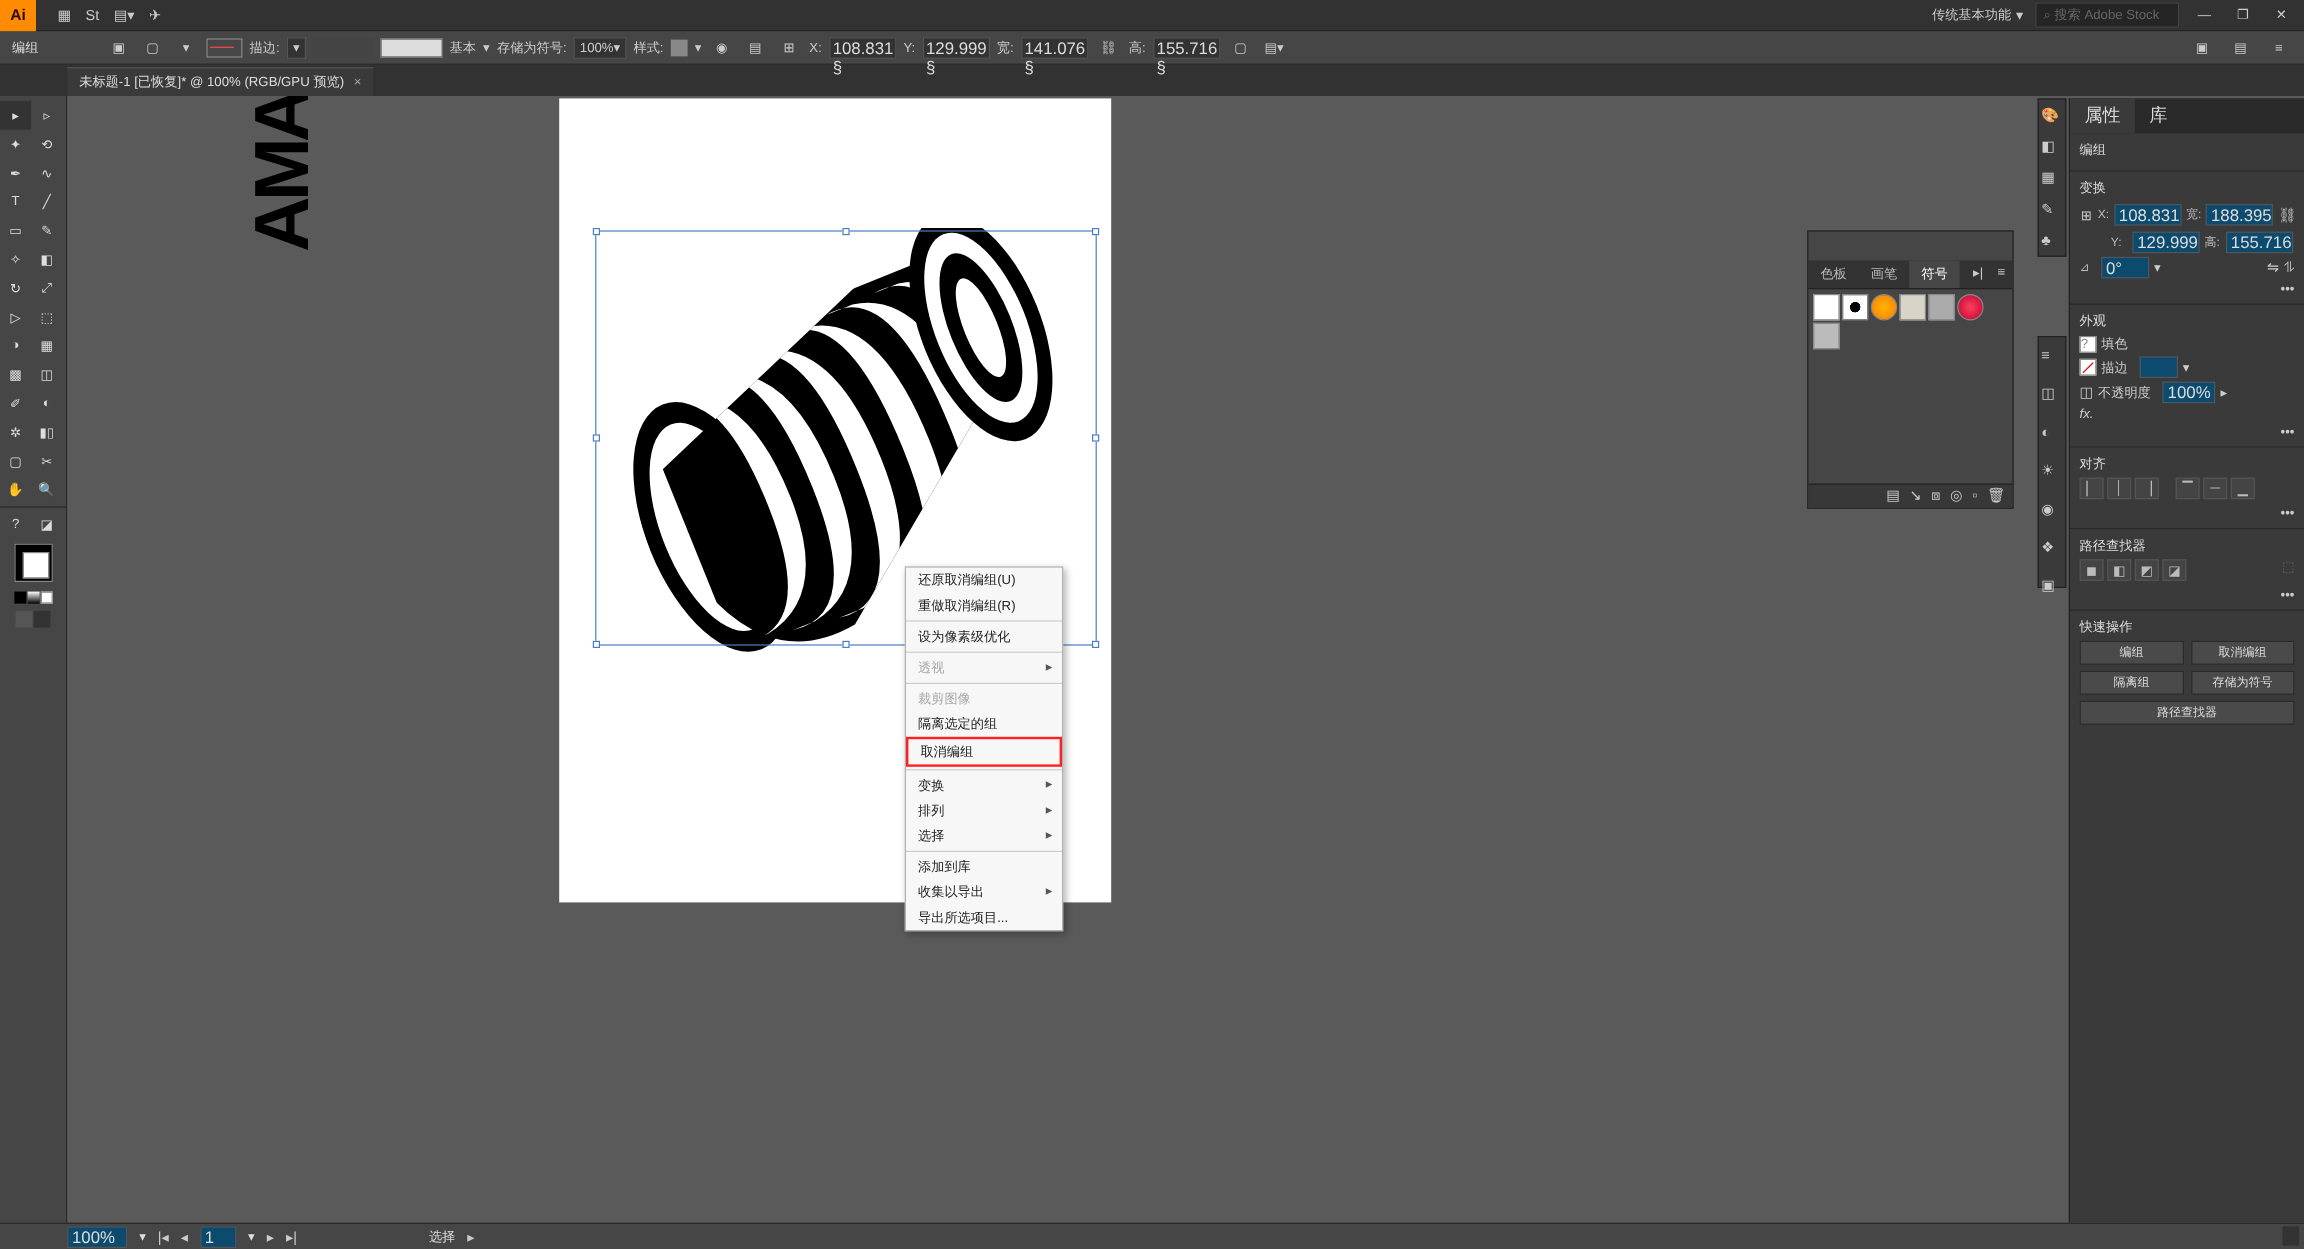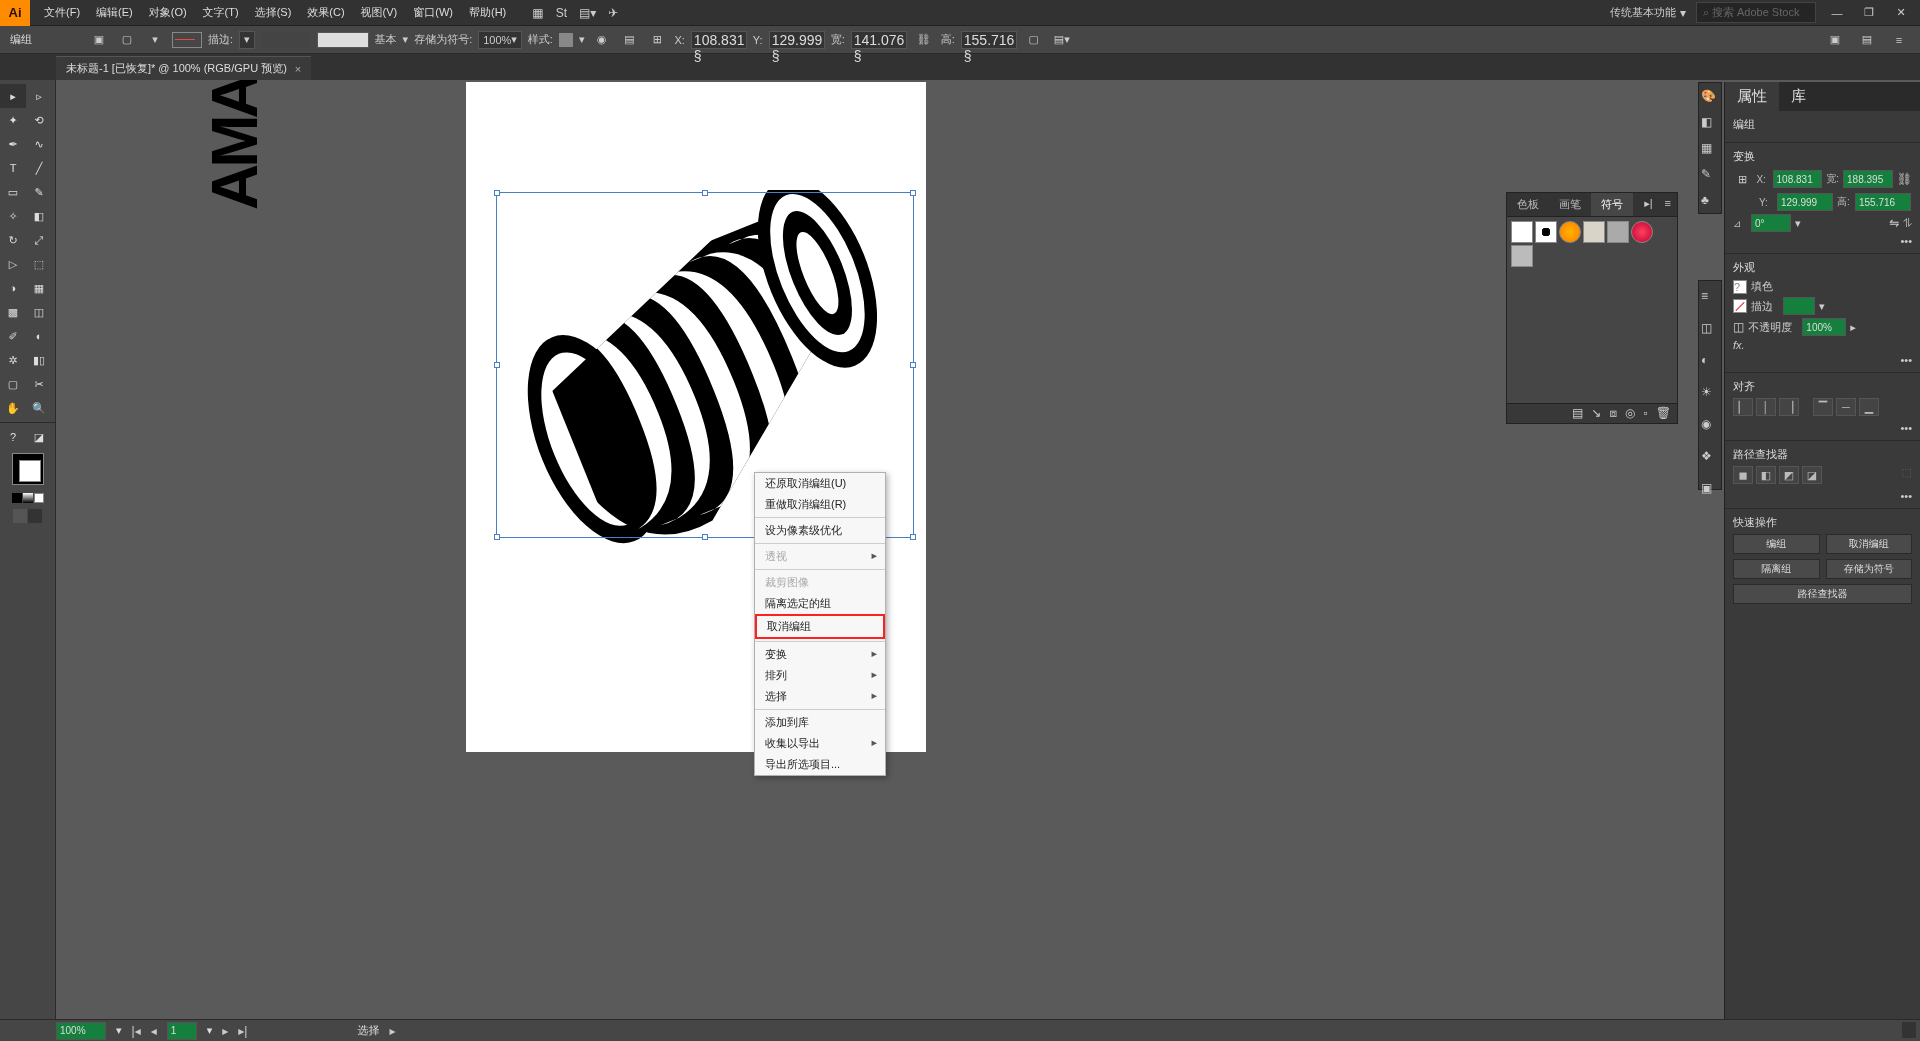--- a/index.html
+++ b/index.html
@@ -55,72 +55,61 @@
 
 .ctx-menu { position: absolute; left: 698px; top: 392px; width: 132px; background: #f7f7f7; border: 1px solid #b0b0b0; box-shadow: 2px 2px 6px rgba(0,0,0,0.3); z-index: 100; }
 .ctx-item { padding: 3px 10px; color: #222; font-size: 11px; position: relative; cursor: pointer; }
 .ctx-item.disabled { color: #aaa; }
 .ctx-item.highlight { border: 2px solid #ff2020; }
 .ctx-sep { height: 1px; background: #ccc; margin: 2px 0; }
 .ctx-arrow { position: absolute; right: 8px; color: #555; }
 
 
 .float-panel { position: absolute; right: 242px; top: 112px; width: 172px; height: 232px; background: #464646; border: 1px solid #222; }
-.fp-tabs { display: flex; background: #333; border-bottom: 1px solid #222; }
+.fp-tabs { display: flex; background: #333; border-bottom: 1px solid #222; margin-top: 24px; }
 .fp-tab { padding: 4px 10px; color: #bbb; font-size: 11px; }
 .fp-tab.active { background: #464646; color: #fff; }
 .fp-body { padding: 4px; display: flex; flex-wrap: wrap; gap: 2px; }
 .sym { width: 22px; height: 22px; background: #ddd; border: 1px solid #888; }
 .fp-footer { position: absolute; bottom: 0; height: 20px; width: 100%; background: #383838; border-top: 1px solid #222; display: flex; justify-content: flex-end; gap: 8px; padding: 2px 6px; }
 
 
 .dock { position: absolute; right: 198px; top: 2px; width: 24px; display: flex; flex-direction: column; gap: 12px; background: #3a3a3a; padding: 6px 2px; border: 1px solid #222; }
 .dock2 { position: absolute; right: 198px; top: 200px; width: 24px; display: flex; flex-direction: column; gap: 18px; background: #3a3a3a; padding: 8px 2px; border: 1px solid #222; height: 210px; }
 
 
 .props { position: absolute; right: 0; top: 2px; width: 196px; bottom: 0; background: #3a3a3a; border-left: 1px solid #222; }
 .props-tabs { display: flex; background: #2a2a2a; }
 .props-tab { padding: 5px 12px; color: #ddd; font-size: 15px; }
 .props-tab.active { background: #3a3a3a; }
 .section { padding: 6px 8px; border-bottom: 1px solid #2a2a2a; }
 .sec-title { color: #ddd; font-size: 11px; margin-bottom: 4px; }
 .field-row { display: flex; align-items: center; gap: 4px; margin-bottom: 3px; }
 .field-lbl { color: #bbb; font-size: 10px; width: 14px; }
-.field-in { background: #15803d; border: 1px solid #555; color: #ddd; width: 56px; height: 18px; padding: 0 3px; font-size: 10px; display: flex; align-items: center; }
+.field-in { background: #0c4a6e; border: 1px solid #555; color: #ddd; width: 56px; height: 18px; padding: 0 3px; font-size: 14px; display: flex; align-items: center; }
 .align-row { display: flex; gap: 3px; margin-bottom: 6px; }
 .align-btn { width: 20px; height: 18px; background: #444; border: 1px solid #555; display: flex; align-items: center; justify-content: center; color: #bbb; }
 .action-row { display: flex; gap: 6px; margin-bottom: 5px; }
 .action-btn { flex: 1; background: #4a4a4a; border: 1px solid #2a2a2a; color: #ddd; height: 20px; display: flex; align-items: center; justify-content: center; font-size: 10px; cursor: pointer; }
 .action-btn.full { width: 100%; }
 
 
 .status-bar { position: absolute; bottom: 0; left: 0; right: 0; height: 22px; background: #464646; border-top: 1px solid #2a2a2a; display: flex; align-items: center; padding: 0 56px; gap: 10px; color: #ddd; font-size: 11px; }
 .status-bar .right-scroll { position: absolute; right: 4px; top: 2px; width: 14px; height: 16px; background: #333; }
 
 
 .ic { font-size: 12px; color: #ccc; }
 .gray-sq { display: inline-block; width: 14px; height: 14px; background: #888; }
 svg { display: block; }
 </style>
 </head>
 <body>
 
 <div class="menu-bar">
   <div class="ai-logo">Ai</div>
-  <div class="menu-items">
-    <span class="menu-item">文件(F)</span>
-    <span class="menu-item">编辑(E)</span>
-    <span class="menu-item">对象(O)</span>
-    <span class="menu-item">文字(T)</span>
-    <span class="menu-item">选择(S)</span>
-    <span class="menu-item">效果(C)</span>
-    <span class="menu-item">视图(V)</span>
-    <span class="menu-item">窗口(W)</span>
-    <span class="menu-item">帮助(H)</span>
-  </div>
   <div class="menu-icons">
     <span class="ic">▦</span>
     <span class="ic">St</span>
     <span class="ic">▤▾</span>
     <span class="ic">✈</span>
   </div>
   <div class="menu-right">
     <div class="workspace-sel">
       <span>传统基本功能</span>
       <span class="ic">▾</span>

